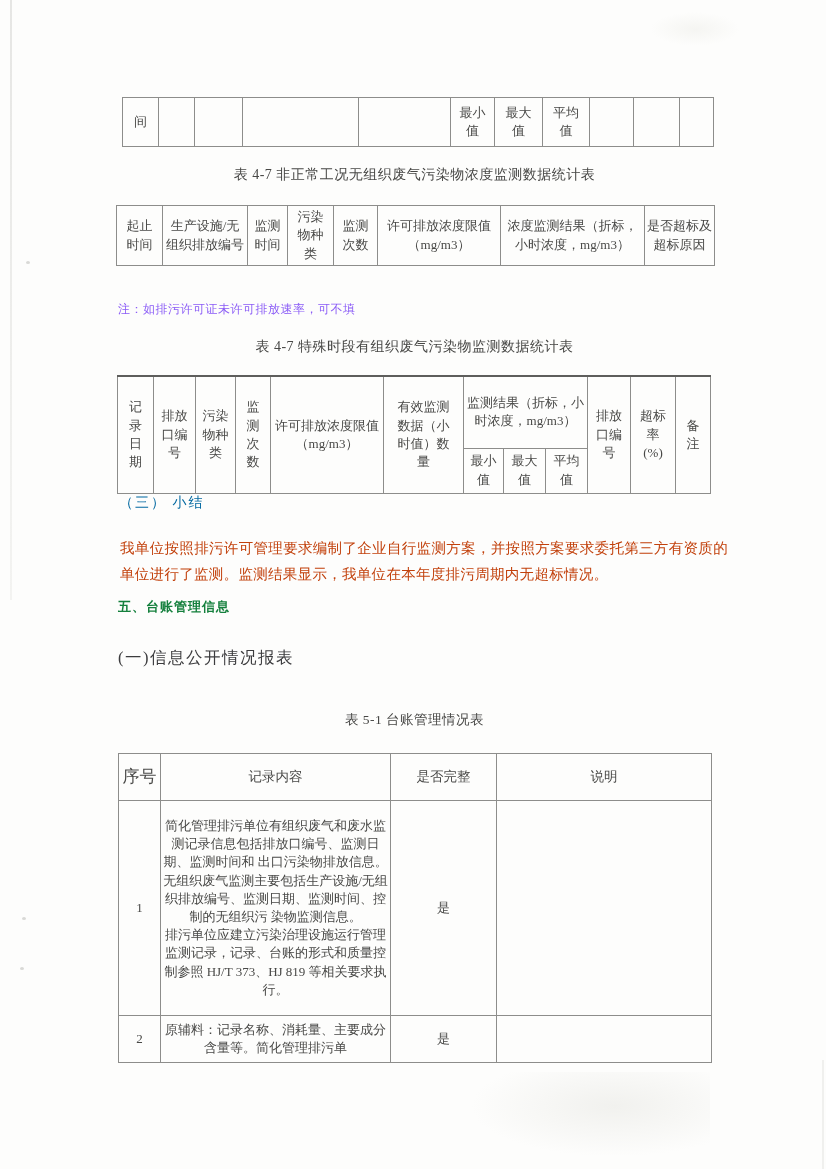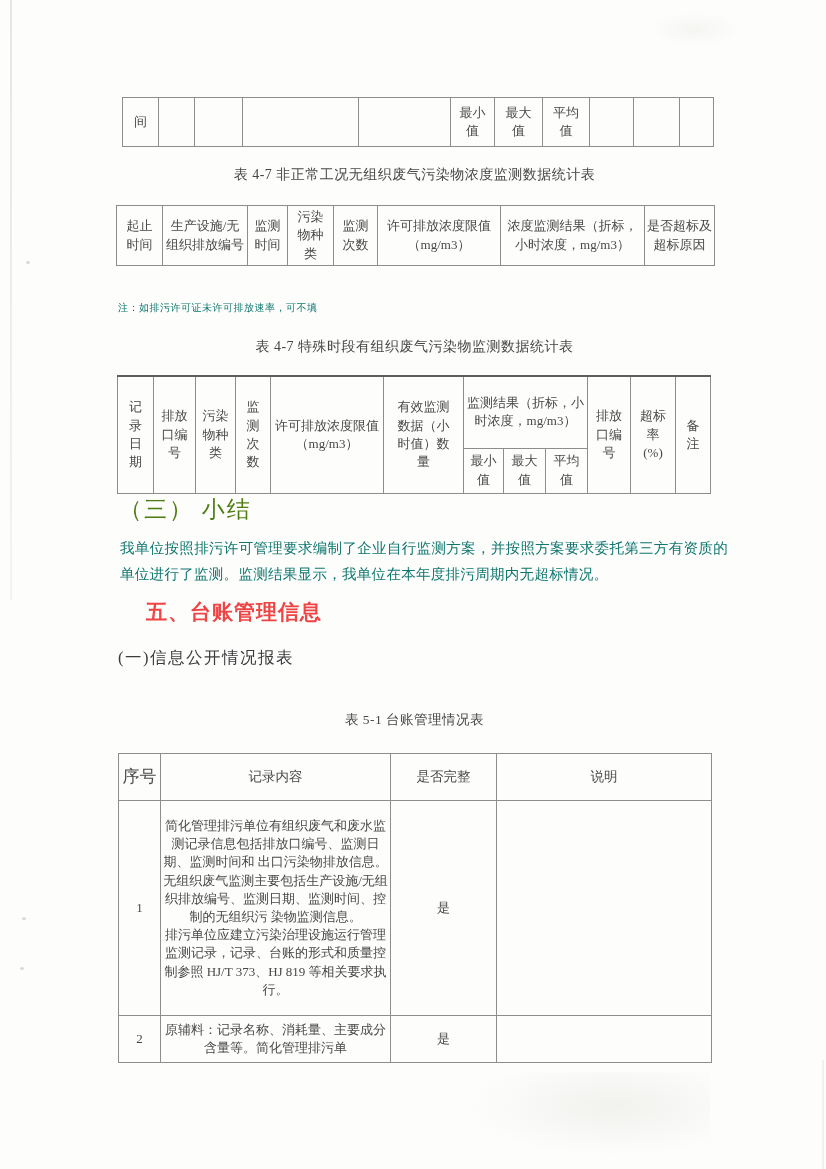--- a/index.html
+++ b/index.html
@@ -34,26 +34,26 @@
   
   td.cell-no { font-size:13.5px; }
   td.cell-content {
     text-align:left; padding:8px 8px 8px 11px; font-size:13.5px;
     line-height:1.46; white-space:pre-line; color:#46464a;
   }
   td.cell-complete { text-align:left; padding-left:13px; font-size:13.5px; }
   
   .abs { position:absolute; }
   .tbl-title { width:593px; text-align:center; font-size:14px; color:#474745; letter-spacing:0.5px; }
-  .note { font-size:10px; color:#0f766e; letter-spacing:0.5px; }
-  .h-sub { font-size:23px; color:#4d7c0f; letter-spacing:2px; }
+  .note { font-size:12px; color:#8b5cf6; letter-spacing:0.5px; }
+  .h-sub { font-size:14px; color:#0369a1; letter-spacing:2px; }
   .para { width:608px; font-size:14.5px; line-height:1.78; text-align:justify;
-    color:#0f766e; letter-spacing:0.3px; }
+    color:#c2410c; letter-spacing:0.3px; }
   .h-main { font-family:"Liberation Sans","DejaVu Sans",sans-serif;
-    font-weight:700; font-size:21px; color:#ef4444; letter-spacing:1px;margin-left:28px; }
+    font-weight:700; font-size:13px; color:#15803d; letter-spacing:1px; }
   .h-sec2 { font-size:16.5px; color:#3c3c3e; letter-spacing:1.5px; }
 </style>
 </head>
 <body>
 
 <div class="page">
 
   <div class="scan-edge"></div>
   <div class="scan-edge-right"></div>
   <div class="speck" style="left:26px; top:261px;"></div>

